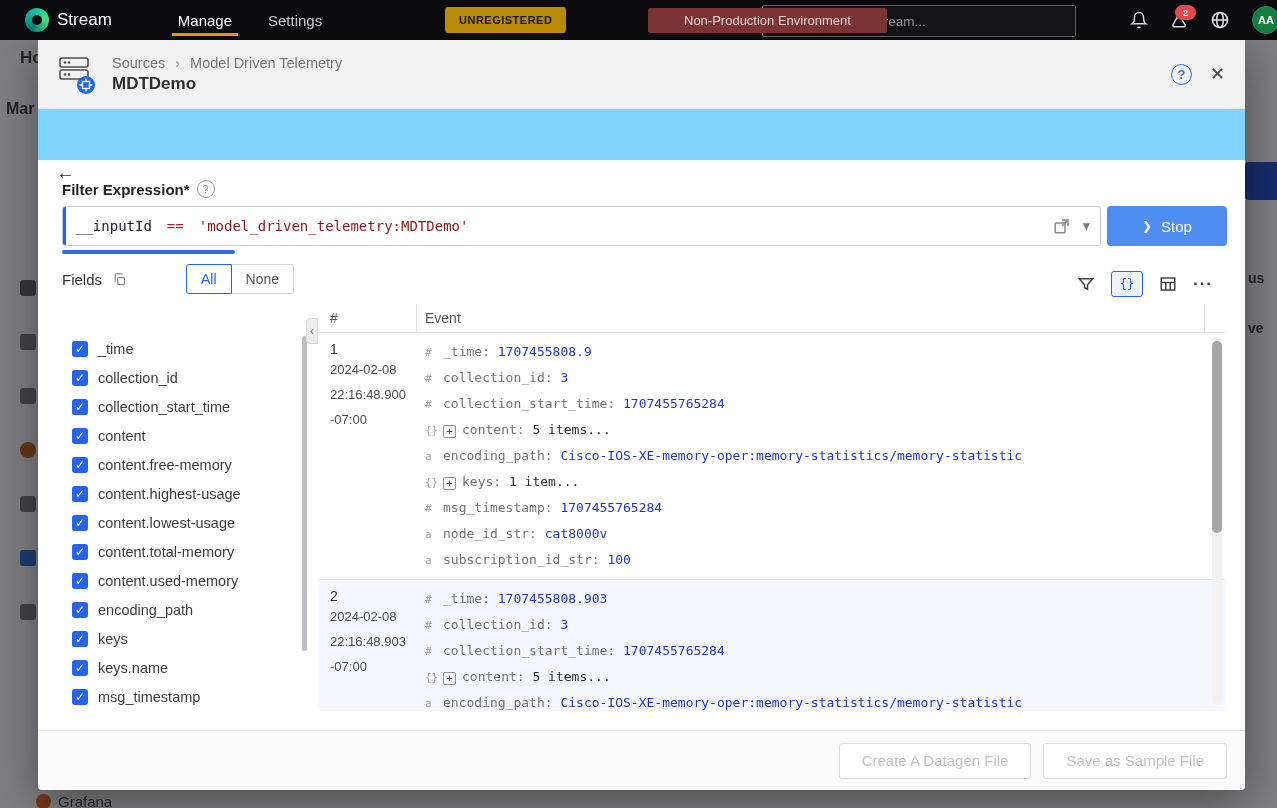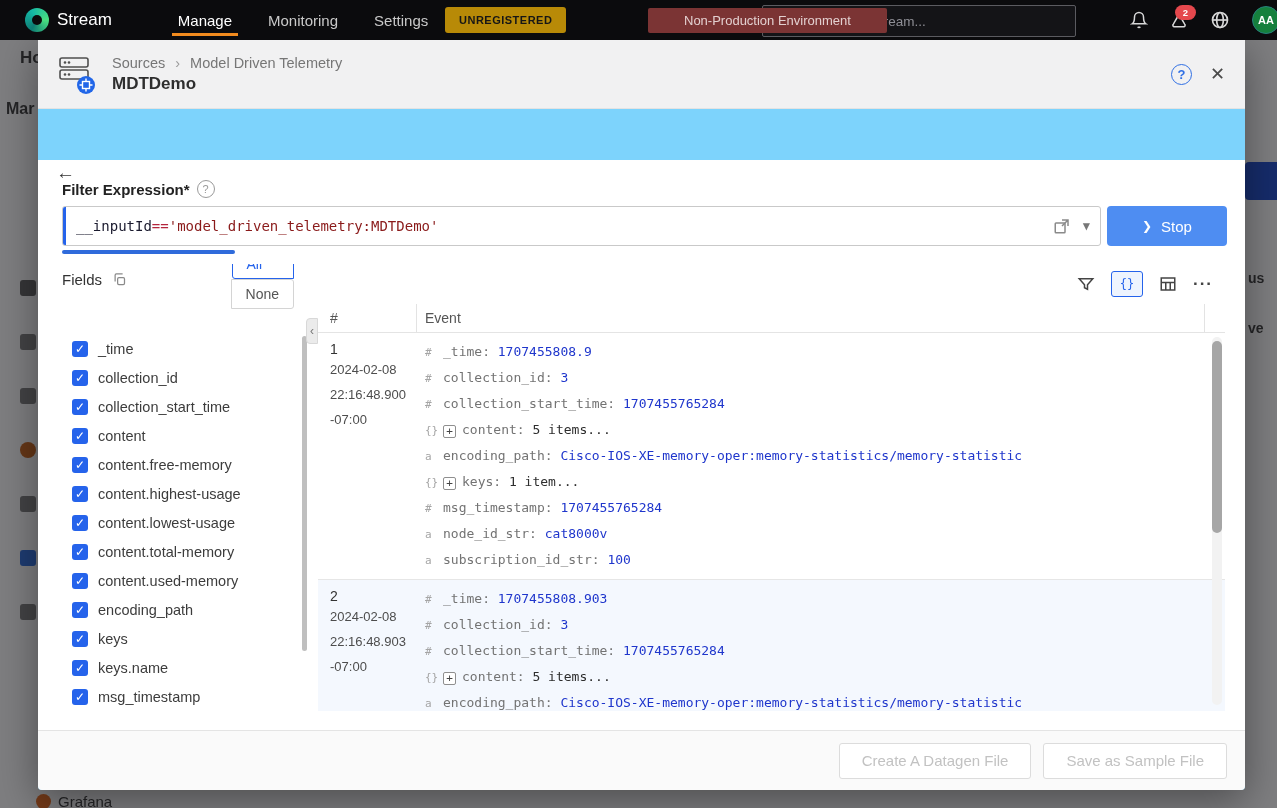--- a/index.html
+++ b/index.html
@@ -66,37 +66,37 @@
 
   .content{position:absolute;left:0;top:120px;right:0;bottom:60px;background:#fff;overflow:hidden;}
   .backarrow{position:absolute;left:18px;top:2px;font-size:19px;color:#333;cursor:pointer;}
   .flabel-row{position:absolute;left:24px;top:20px;display:flex;align-items:center;gap:7px;}
   .flabel{font-size:15px;font-weight:bold;color:#222;}
   .qhelp{width:16px;height:16px;border:1.3px solid #9a9a9a;border-radius:50%;color:#9a9a9a;font-size:11px;
          display:flex;align-items:center;justify-content:center;cursor:pointer;}
 
   .expr{position:absolute;left:24px;top:46px;width:1039px;height:40px;border:1px solid #c9c9c9;border-radius:3px;
         display:flex;align-items:center;padding-left:13px;box-sizing:border-box;
-        font-family:"DejaVu Sans Mono",monospace;font-size:14px;cursor:text;}
+        font-family:"DejaVu Sans Mono",monospace;font-size:14px;cursor:text;gap:15px;}
   .expr::before{content:"";position:absolute;left:0;top:0;bottom:0;width:3px;background:#2563eb;border-radius:2px 0 0 2px;}
   .e-id{color:#1a1a2e;}.e-op{color:#b3243c;}.e-str{color:#8a1a1a;}
   .e-icons{margin-left:auto;display:flex;align-items:center;gap:12px;margin-right:10px;}
   .chev{color:#777;font-size:12px;cursor:pointer;}
   .stopbtn{position:absolute;left:1069px;top:46px;width:120px;height:40px;background:#4e8df2;border:none;border-radius:4px;
            color:#fff;font-size:15px;display:flex;align-items:center;justify-content:center;gap:9px;cursor:pointer;
            font-family:"Liberation Sans",sans-serif;}
   .spin{font-size:12px;}
   .loadbar{position:absolute;left:24px;top:90px;width:173px;height:4px;background:#2f6bdb;border-radius:2px;}
 
   
   .fields{position:absolute;left:24px;top:104px;width:232px;bottom:0;overflow:hidden;}
   .fields-head{display:flex;align-items:center;height:30px;}
   .f-title{font-size:15px;color:#333;}
   .copy{margin-left:10px;display:flex;cursor:pointer;}
-  .seggroup{margin-left:auto;display:flex;flex-direction:column;}
+  .seggroup{margin-left:auto;display:flex;}
   .seg{height:28px;display:flex;align-items:center;padding:0 14px;font-size:14px;border:1px solid #d4d4d4;
        background:#fff;cursor:pointer;}
   .seg.all{color:#2563eb;border-color:#2563eb;border-radius:3px 0 0 3px;z-index:1;}
   .seg.none{color:#555;border-radius:0 3px 3px 0;margin-left:-1px;}
   .fields-list{margin-top:40px;}
   .field-row{display:flex;align-items:center;gap:10px;height:29px;padding-left:10px;cursor:pointer;}
   .cb{width:16px;height:16px;background:#2563eb;border-radius:3px;color:#fff;font-size:12px;line-height:16px;
       text-align:center;flex:0 0 16px;}
   .fl-label{font-size:14.5px;color:#3c3c3c;}
   .f-scroll{position:absolute;left:264px;top:176px;width:5px;height:315px;background:#bfbfbf;border-radius:3px;cursor:pointer;}
@@ -164,21 +164,20 @@
   </div>
   <div class="overlay"></div>
 
   <header class="topnav">
     <div class="brand">
       <span class="logo"></span>
       <span class="brand-text">Stream</span>
     </div>
     <nav class="navlinks">
       <a class="navlink active">Manage</a>
-      <a class="navlink">Monitoring</a>
       <a class="navlink">Settings</a>
     </nav>
     <span class="unreg">UNREGISTERED</span>
     <div class="search">
       <svg width="14" height="14" viewBox="0 0 24 24" fill="none" stroke="#9a9aa0" stroke-width="2">
           <circle cx="11" cy="11" r="7"></circle>
           <path d="M21 21l-4.5-4.5"></path>
         </svg>
       <input placeholder="Search Cribl Stream..." style="">
     </div>

